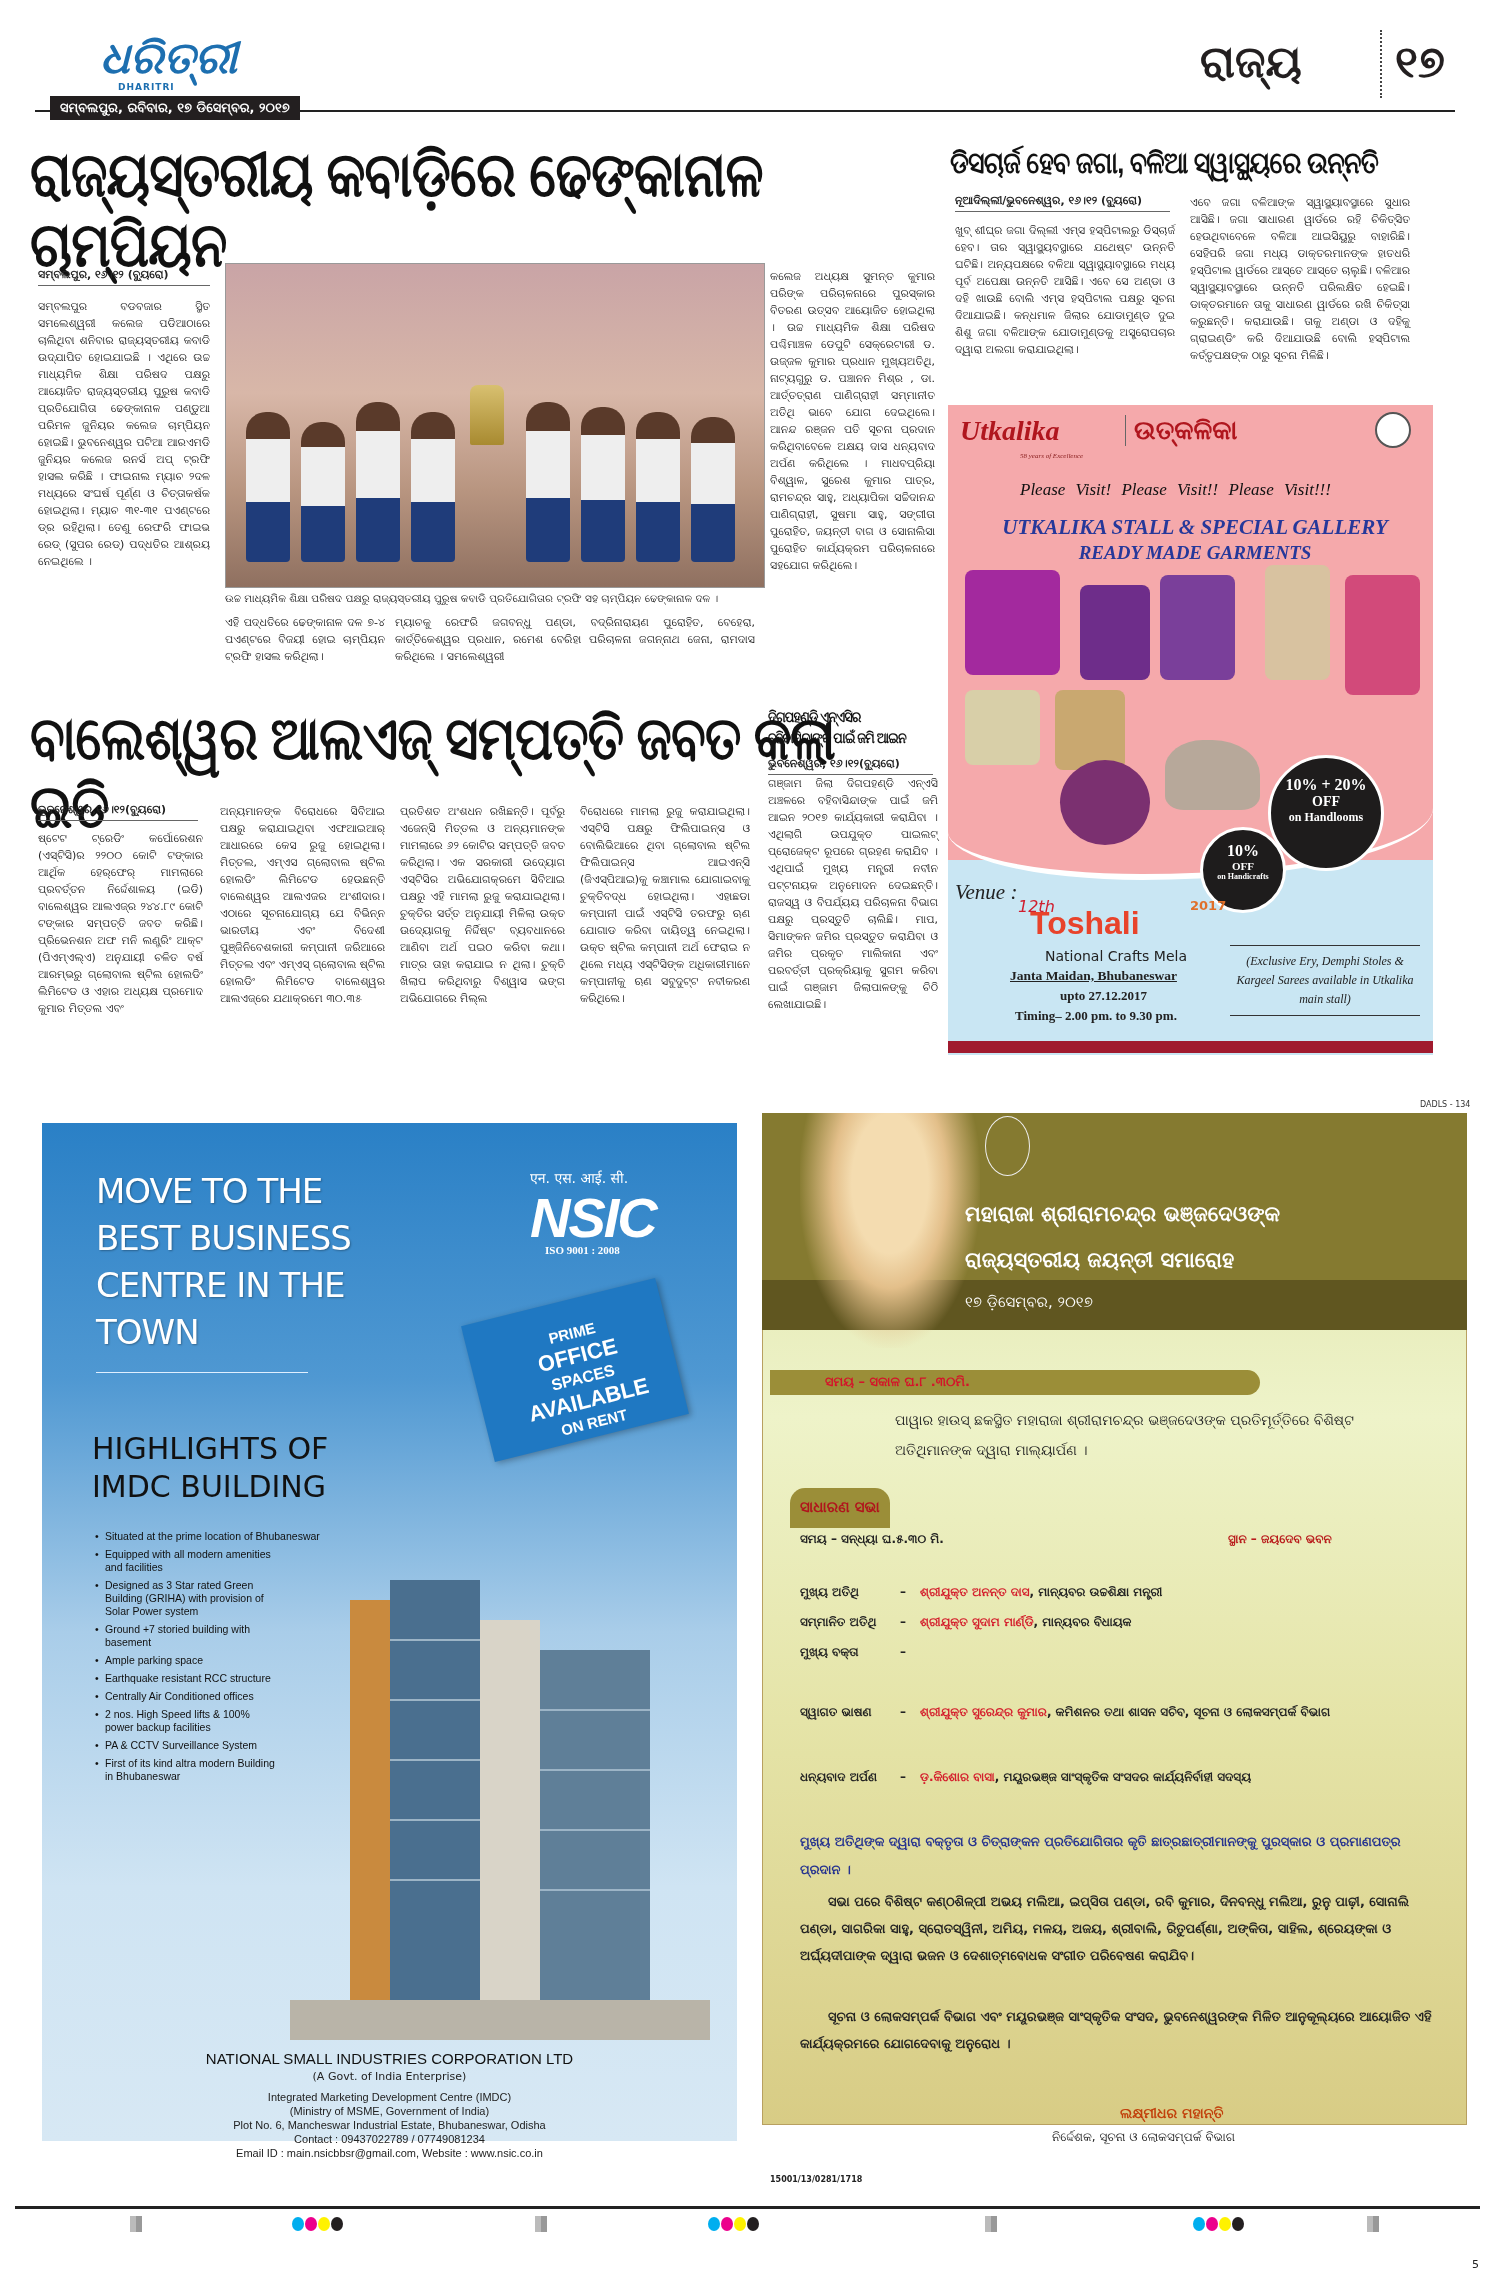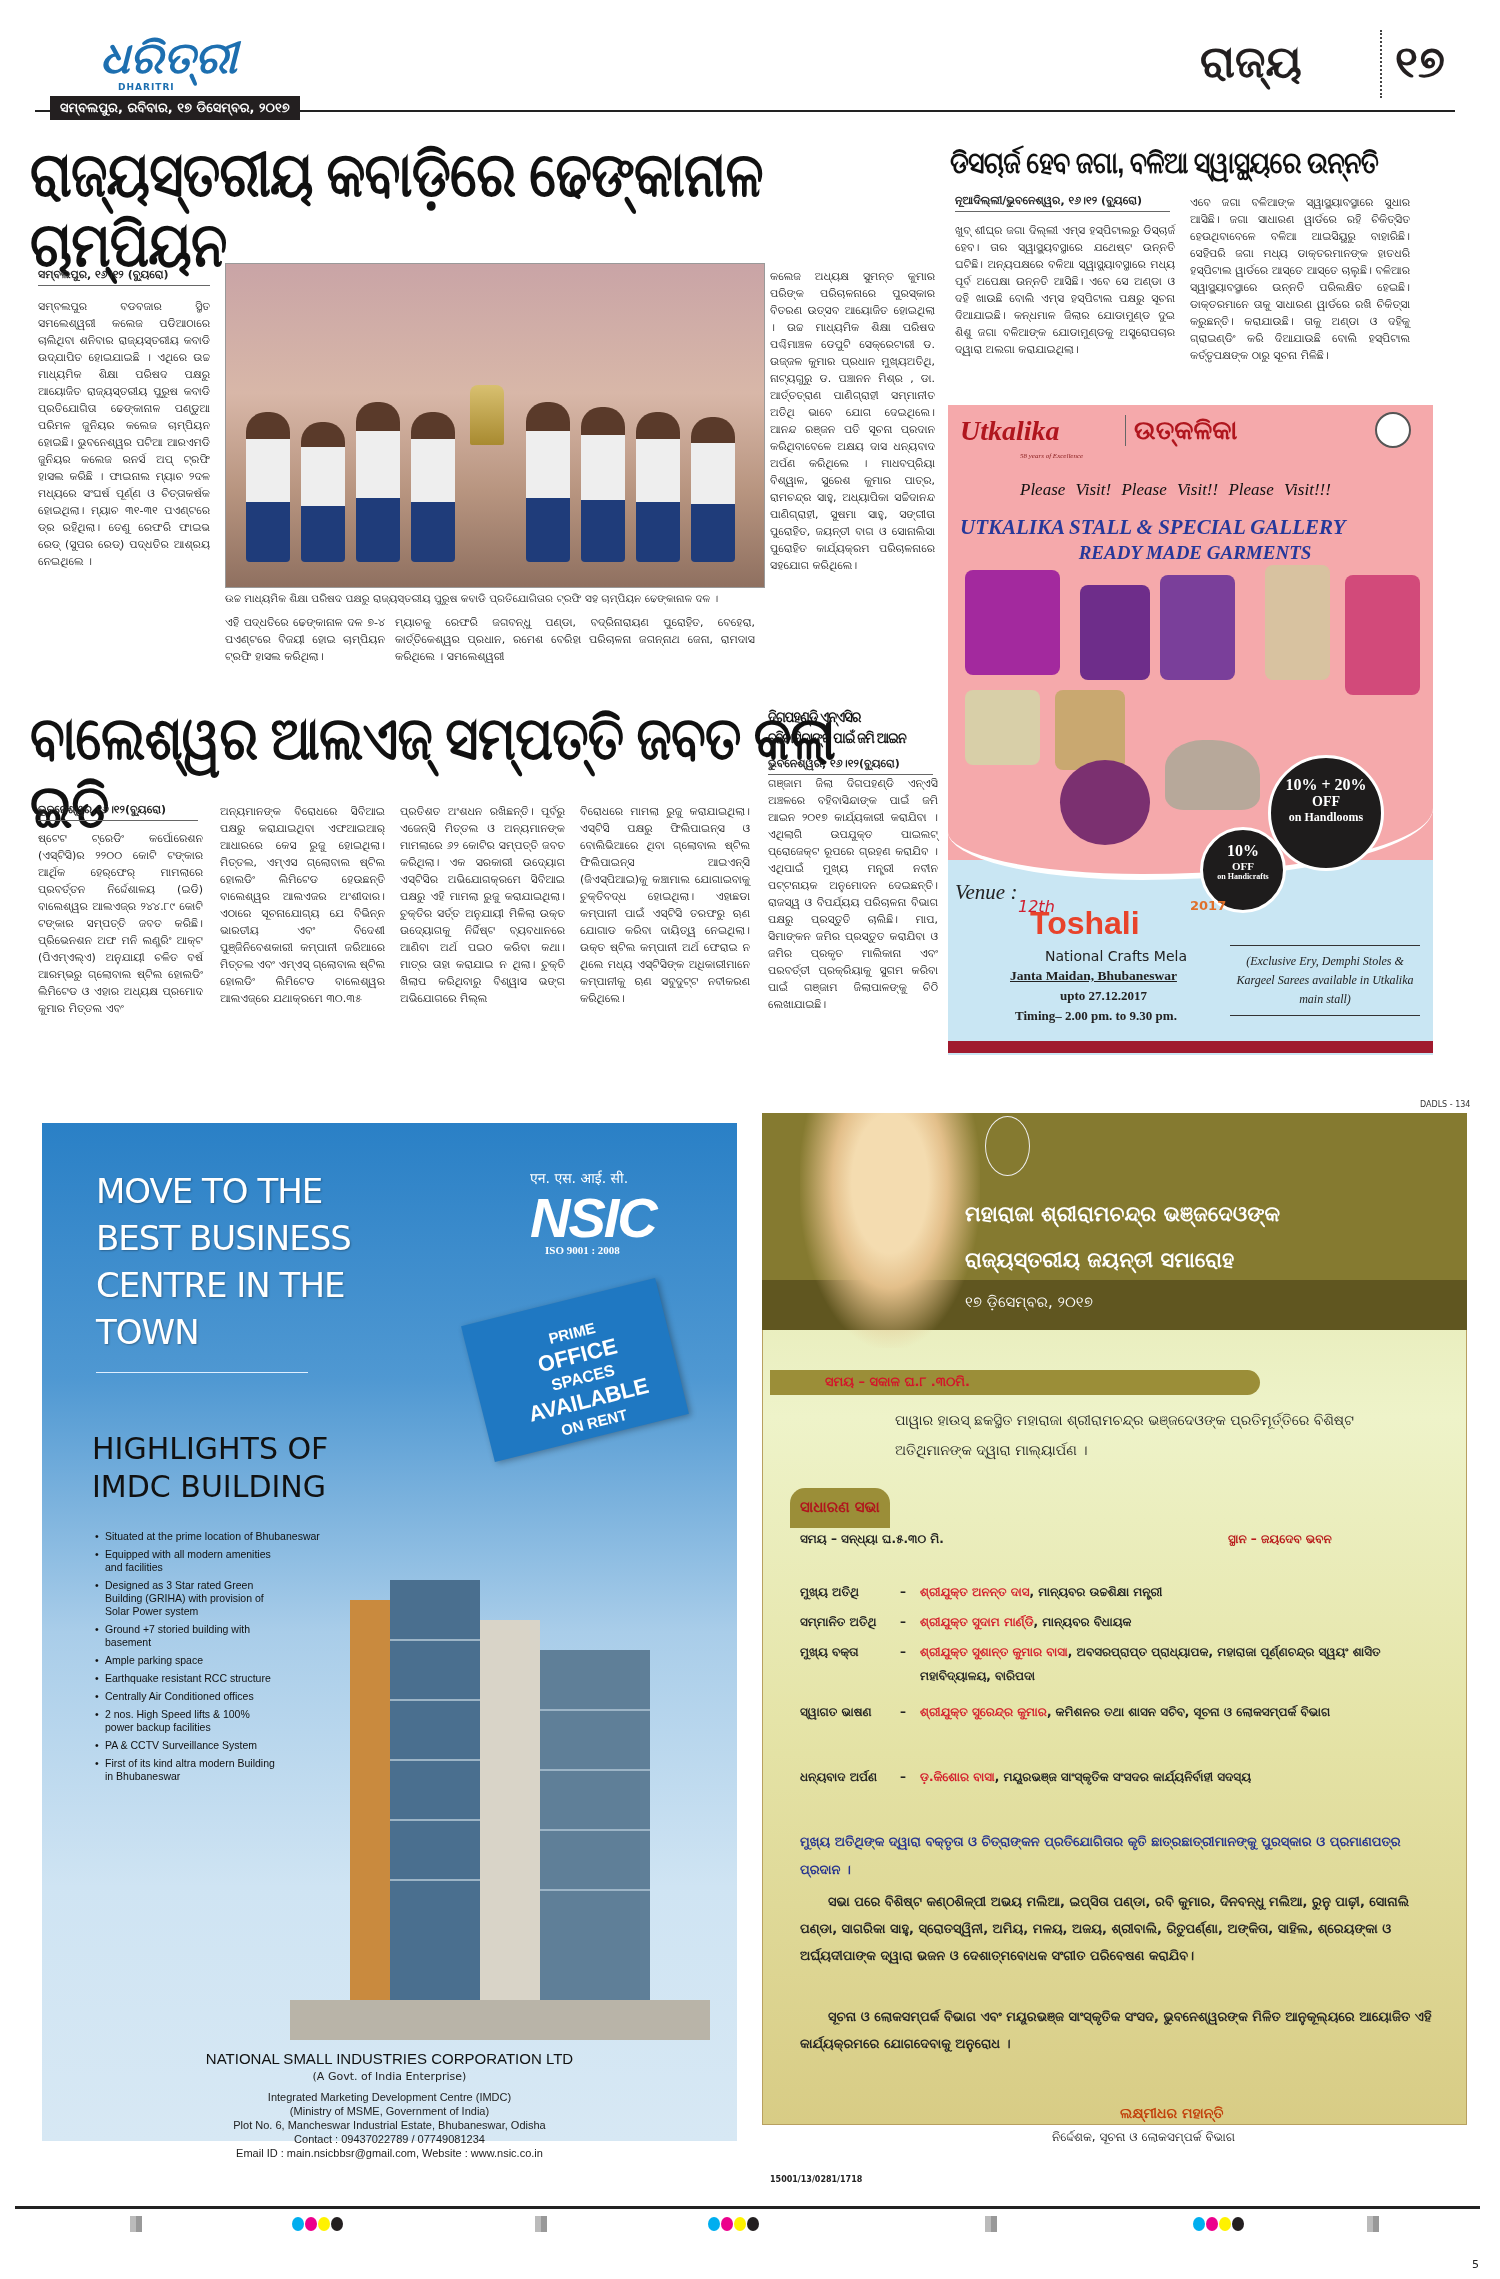--- a/index.html
+++ b/index.html
@@ -30,21 +30,21 @@
 
 #utk{left:948px;top:405px;width:485px;height:650px;background:#f5a9ab}
 #utk-bottom{left:948px;top:860px;width:485px;height:195px;background:#c9e6f3}
 #utk-curve{left:948px;top:760px;width:485px;height:120px;background:#f5a9ab;border-bottom:6px solid #fff;border-radius:0 0 60% 40%}
 #utk-bar{left:948px;top:1041px;width:485px;height:12px;background:#a01a2e}
 #utk-logo{left:960px;top:415px;font-family:"Liberation Serif",serif;font-style:italic;font-weight:bold;color:#b0161e;font-size:28px}
 #utk-logo-or{left:1125px;top:415px;font-weight:bold;color:#b0161e;font-size:26px;border-left:1px solid #666;padding-left:8px}
 #utk-tag{left:1020px;top:452px;font-family:"Liberation Serif",serif;font-style:italic;font-size:7px;color:#8a2020}
 #utk-emblem{left:1375px;top:412px;width:36px;height:36px;border-radius:50%;border:2px solid #555;background:#fff}
 #utk-visit{left:1020px;top:480px;width:400px;font-family:"Liberation Serif",serif;font-style:italic;font-size:17px;color:#111;word-spacing:6px}
-#utk-stall{left:960px;top:515px;width:470px;font-family:"Liberation Serif",serif;font-style:italic;font-weight:bold;font-size:21px;color:#26389a}
+#utk-stall{left:960px;top:515px;width:470px;text-align:center;font-family:"Liberation Serif",serif;font-style:italic;font-weight:bold;font-size:21px;color:#26389a}
 #utk-ready{left:960px;top:542px;width:470px;text-align:center;font-family:"Liberation Serif",serif;font-style:italic;font-weight:bold;font-size:19px;color:#26389a}
 .garment{position:absolute;border-radius:8px}
 .disc{position:absolute;border-radius:50%;background:#1e1c1c;color:#fff;text-align:center;font-family:"Liberation Serif",serif;font-weight:bold;border:3px solid #fff}
 #disc1{left:1268px;top:755px;width:116px;height:116px;padding-top:18px}
 #disc2{left:1200px;top:827px;width:86px;height:86px;padding-top:12px}
 #venue{left:955px;top:880px;font-family:"Liberation Serif",serif;font-style:italic;font-size:21px}
 #toshali{left:1030px;top:905px;font-size:32px;font-weight:bold;color:#e8432b;font-family:"Liberation Sans",sans-serif}
 #toshali-12{left:1018px;top:897px;font-size:16px;color:#d01e2e;font-style:italic}
 #toshali-yr{left:1190px;top:898px;width:14px;font-size:13px;line-height:15px;font-weight:bold;color:#e0702a}
 #toshali-sub{left:1045px;top:948px;font-size:14px;color:#222}
@@ -277,21 +277,20 @@
   <span style="width:520px"><span class="who">ଶ୍ରୀଯୁକ୍ତ ଅନନ୍ତ ଦାସ</span><span class="rest">, ମାନ୍ୟବର  ଉଚ୍ଚଶିକ୍ଷା ମନ୍ତ୍ରୀ</span></span>
 </div>
 <div class="grow" style="top:1610px">
   <span class="role">ସମ୍ମାନିତ ଅତିଥି</span>
     <span class="dash">–</span>
   <span style="width:520px"><span class="who">ଶ୍ରୀଯୁକ୍ତ ସୁଦାମ ମାର୍ଣ୍ଡି</span><span class="rest">, ମାନ୍ୟବର  ବିଧାୟକ</span></span>
 </div>
 <div class="grow" style="top:1640px">
   <span class="role">ମୁଖ୍ୟ ବକ୍ତା</span>
     <span class="dash">–</span>
-  <span style="width:520px"><span class="who">ଶ୍ରୀଯୁକ୍ତ ସୁଶାନ୍ତ କୁମାର ବାସା</span><span class="rest">, ଅବସରପ୍ରାପ୍ତ ପ୍ରାଧ୍ୟାପକ, ମହାରାଜା ପୂର୍ଣ୍ଣଚନ୍ଦ୍ର ସ୍ୱୟଂ ଶାସିତ ମହାବିଦ୍ୟାଳୟ, ବାରିପଦା</span></span>
 </div>
 <div class="grow" style="top:1700px">
   <span class="role">ସ୍ୱାଗତ ଭାଷଣ</span>
     <span class="dash">–</span>
   <span style="width:520px"><span class="who">ଶ୍ରୀଯୁକ୍ତ ସୁରେନ୍ଦ୍ର କୁମାର</span><span class="rest">, କମିଶନର ତଥା ଶାସନ ସଚିବ, ସୂଚନା ଓ ଲୋକସମ୍ପର୍କ ବିଭାଗ</span></span>
 </div>
 <div class="grow" style="top:1765px">
   <span class="role">ଧନ୍ୟବାଦ ଅର୍ପଣ</span>
     <span class="dash">–</span>
   <span style="width:520px"><span class="who">ଡ଼.କିଶୋର ବାସା</span><span class="rest">, ମୟୂରଭଞ୍ଜ ସାଂସ୍କୃତିକ ସଂସଦର କାର୍ଯ୍ୟନିର୍ବାହୀ ସଦସ୍ୟ</span></span>

